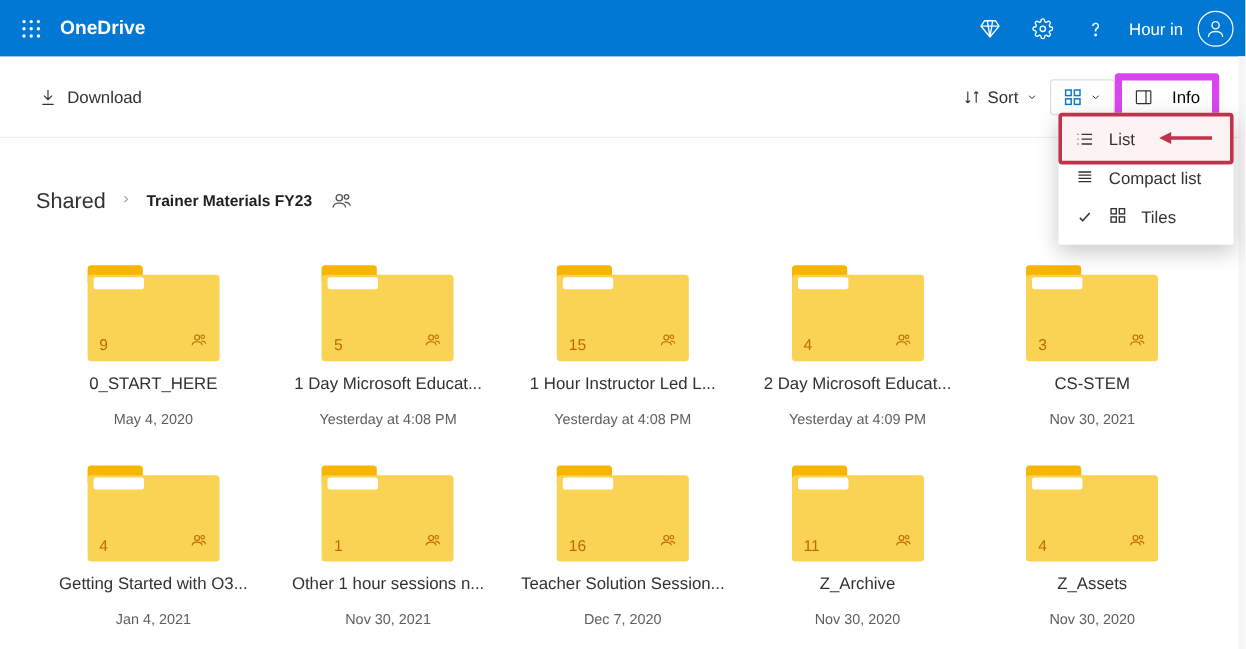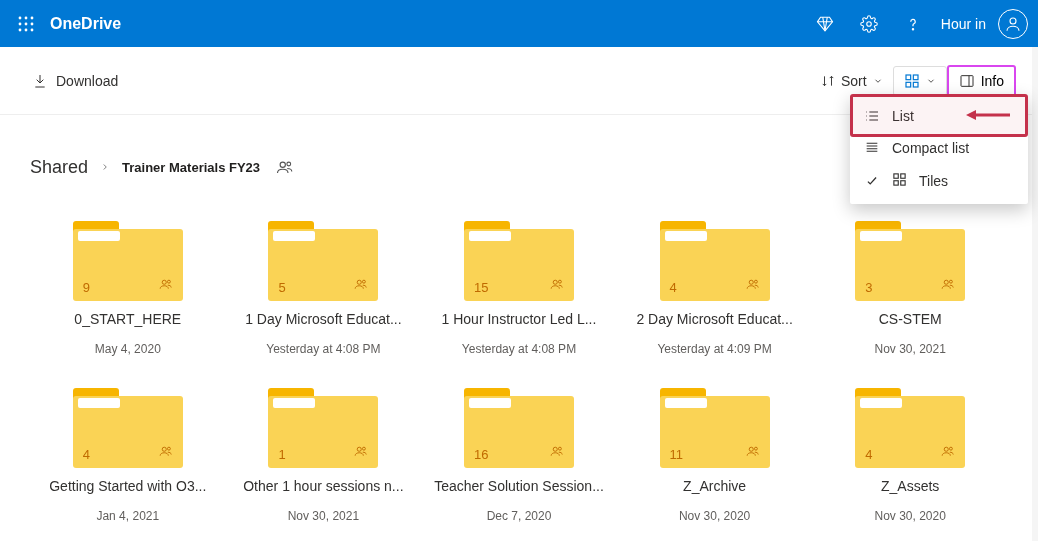--- a/index.html
+++ b/index.html
@@ -15,21 +15,21 @@
   .avatar { width: 30px; height: 30px; border: 1.5px solid #fff; border-radius: 50%; display: flex; align-items: center; justify-content: center; margin-left: 8px; cursor: pointer; }
 
   
   .cmdbar { height: 68px; display: flex; align-items: center; padding: 0 22px 0 28px; border-bottom: 1px solid #eee; }
   .cmd-btn { display: flex; align-items: center; gap: 8px; font-size: 14px; color: #323130; cursor: pointer; padding: 6px 4px; }
   .cmd-spacer { flex: 1; }
   .cmd-right { display: flex; align-items: center; gap: 0px; }
   .cmd-pill { display: flex; align-items: center; gap: 6px; font-size: 14px; color: #323130; cursor: pointer; padding: 6px 10px; }
   .view-pill { display: flex; align-items: center; gap: 6px; padding: 6px 10px; border: 1px solid #ddd; border-radius: 3px; cursor: pointer; }
   .view-pill svg:first-child { color: #0078D4; }
-  .info-pill { display: flex; align-items: flex-end; gap: 6px; font-size: 14px; padding: 6px 10px; border: 2px solid #d946ef; border-radius: 3px; cursor: pointer; }
+  .info-pill { display: flex; align-items: flex-end; gap: 16px; font-size: 14px; padding: 6px 10px; border: 6px solid #d946ef; border-radius: 3px; cursor: pointer; }
 
   
   .crumbs { height: 44px; display: flex; align-items: center; gap: 12px; padding: 0 30px; margin-top: 30px; }
   .crumb-link { font-size: 18px; color: #323130; cursor: pointer; }
   .crumb-sep { color: #666; }
   .crumb-current { font-size: 13px; font-weight: 600; color: #201f1e; cursor: pointer; }
   .crumb-share { margin-left: 4px; color: #555; display:flex; align-items:center; }
 
   
   .grid { display: grid; grid-template-columns: repeat(5, 1fr); gap: 32px 0; padding: 32px 30px 0 30px; }
@@ -37,21 +37,21 @@
   .folder { position: relative; width: 110px; height: 80px; }
   .folder-tab { position: absolute; top: 0; left: 0; width: 46px; height: 14px; background: #F7B500; border-radius: 3px 3px 0 0; }
   .folder-body { position: absolute; top: 8px; left: 0; right: 0; bottom: 0; background: #FAD355; border-radius: 3px; }
   .folder-paper { position: absolute; top: 10px; left: 5px; width: 42px; height: 10px; background: #fff; border-radius: 2px; }
   .folder-count { position: absolute; bottom: 6px; left: 10px; font-size: 13px; color: #C06A00; }
   .folder-people { position: absolute; bottom: 6px; right: 8px; color: #C06A00; }
   .tile-name { font-size: 14px; color: #323130; margin-top: 10px; text-align: center; max-width: 175px; white-space: nowrap; overflow: hidden; text-overflow: ellipsis; }
   .tile-date { font-size: 12px; color: #605e5c; margin-top: 15px; text-align: center; }
 
   
-  .dropdown { position: absolute; top: 94px; right: 10px; width: 178px; background: #fff; box-shadow: 0 6px 18px rgba(0,0,0,.22); border-radius: 2px; padding: 6px 0; z-index: 100; }
+  .dropdown { position: absolute; top: 94px; right: 10px; width: 146px; background: #fff; box-shadow: 0 6px 18px rgba(0,0,0,.22); border-radius: 2px; padding: 6px 0; z-index: 100; }
   .dd-item { display: flex; align-items: center; gap: 12px; padding: 8px 14px; font-size: 14px; color: #323130; cursor: pointer; }
   .dd-check { width: 16px; display: flex; justify-content: center; color: #323130; }
   .dd-highlight { position: absolute; top: 0; left: 0; right: 0; height: 43px; border: 3px solid #C4314B; border-radius: 3px; pointer-events: none; background: rgba(196,49,75,0.06);}
   .dd-arrow { position: absolute; top: 14px; right: 18px; pointer-events: none; }
 
   
   .rscroll { position: absolute; top: 47px; right: 0; width: 6px; bottom: 0; background: #f5f5f5; }
 </style>
 </head>
 <body>

